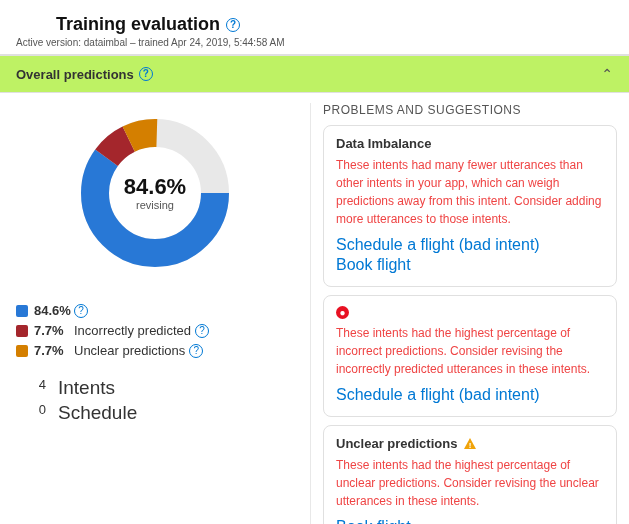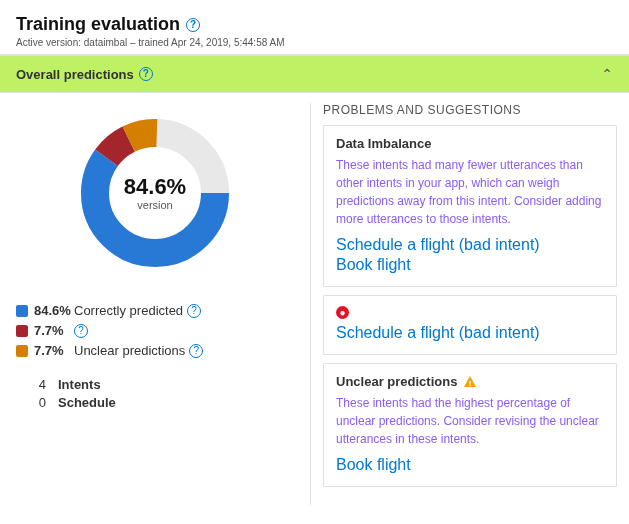--- a/index.html
+++ b/index.html
@@ -16,20 +16,21 @@
       padding: 14px 16px 6px 16px;
       border-bottom: 1px solid #e0e0e0;
     }
     .page-title {
       font-size: 18px;
       font-weight: 600;
       color: #111;
       display: flex;
       align-items: center;
       gap: 6px;
+      margin-left: 40px;
     }
     .page-subtitle {
       font-size: 10px;
       color: #555;
       margin-top: 2px;
     }
 
     .section-header {
       display: flex;
       align-items: center;
@@ -125,58 +126,58 @@
       margin-bottom: 3px;
     }
     .stats-num {
       width: 30px;
       text-align: right;
       margin-right: 12px;
       font-size: 13px;
       color: #333;
     }
     .stats-label {
-      font-weight: 700;
-      font-size: 13px;
+      font-weight: 400;
+      font-size: 19px;
     }
 
     
     .right-panel {
       flex: 1;
       padding: 0 12px 10px 12px;
       border-left: 1px solid #e8e8e8;
       overflow-y: auto;
     }
     .problems-title {
       font-size: 12px;
       font-weight: 400;
       color: #555;
       letter-spacing: 0.5px;
       text-transform: uppercase;
       margin-bottom: 8px;
     }
 
     .suggestion-card {
       border: 1px solid #e0e0e0;
-      border-radius: 1px;
+      border-radius: 8px;
       padding: 10px 12px;
       margin-bottom: 8px;
       background: #fff;
     }
     .suggestion-card-title {
       font-size: 13px;
       font-weight: 600;
       margin-bottom: 5px;
       display: flex;
       align-items: center;
       gap: 5px;
     }
     .suggestion-card-body {
       font-size: 12px;
-      color: #8b5cf6;
+      color: #ef4444;
       line-height: 1.5;
       margin-bottom: 8px;
     }
     .suggestion-link {
       display: block;
       font-size: 16px;
       color: #0078d4;
       text-decoration: none;
       margin-bottom: 2px;
       cursor: pointer;
@@ -243,37 +244,37 @@
         <circle cx="80" cy="80" r="60" fill="none" stroke="#e8e8e8" stroke-width="28"></circle>
 
         <circle cx="80" cy="80" r="60" fill="none" stroke="#2878d6" stroke-width="28" stroke-dasharray="320.2 376.99" stroke-dashoffset="94.25"></circle>
 
         <circle cx="80" cy="80" r="60" fill="none" stroke="#a4262c" stroke-width="28" stroke-dasharray="29.1 347.9" stroke-dashoffset="-225.97"></circle>
 
         <circle cx="80" cy="80" r="60" fill="none" stroke="#d47f00" stroke-width="28" stroke-dasharray="29.1 347.9" stroke-dashoffset="-255.07"></circle>
       </svg>
       <div class="donut-center">
         <div class="donut-percent">84.6%</div>
-        <div class="donut-label">version</div>
+        <div class="donut-label">revising</div>
       </div>
     </div>
 
     <div class="legend">
       <div class="legend-row">
         <div class="legend-color" style="background:#2878d6;"></div>
         <div class="legend-pct">84.6%</div>
         <div class="legend-desc">
-          <span>Correctly predicted</span>
           <span class="help-icon">?</span>
         </div>
       </div>
       <div class="legend-row">
         <div class="legend-color" style="background:#a4262c;"></div>
         <div class="legend-pct">7.7%</div>
         <div class="legend-desc">
+          <span>Incorrectly predicted</span>
           <span class="help-icon">?</span>
         </div>
       </div>
       <div class="legend-row">
         <div class="legend-color" style="background:#d47f00;"></div>
         <div class="legend-pct">7.7%</div>
         <div class="legend-desc">
           <span>Unclear predictions</span>
           <span class="help-icon">?</span>
         </div>
@@ -303,20 +304,23 @@
       <div class="suggestion-card-body">
         These intents had many fewer utterances than other intents in your app, which can weigh predictions away from this intent. Consider adding more utterances to those intents.
       </div>
       <a class="suggestion-link">Schedule a flight (bad intent)</a>
       <a class="suggestion-link">Book flight</a>
     </div>
 
     <div class="suggestion-card">
       <div class="suggestion-card-title">
         <span class="icon-error">●</span>
+      </div>
+      <div class="suggestion-card-body">
+        These intents had the highest percentage of incorrect predictions. Consider revising the incorrectly predicted utterances in these intents.
       </div>
       <a class="suggestion-link">Schedule a flight (bad intent)</a>
     </div>
 
     <div class="suggestion-card">
       <div class="suggestion-card-title">
         <span>Unclear predictions</span>
         <span style="display:inline-flex;align-items:center;justify-content:center;width:15px;height:15px;">
           <svg width="14" height="13" viewBox="0 0 14 13">
               <polygon points="7,1 13,12 1,12" fill="#f0a30a"></polygon>

